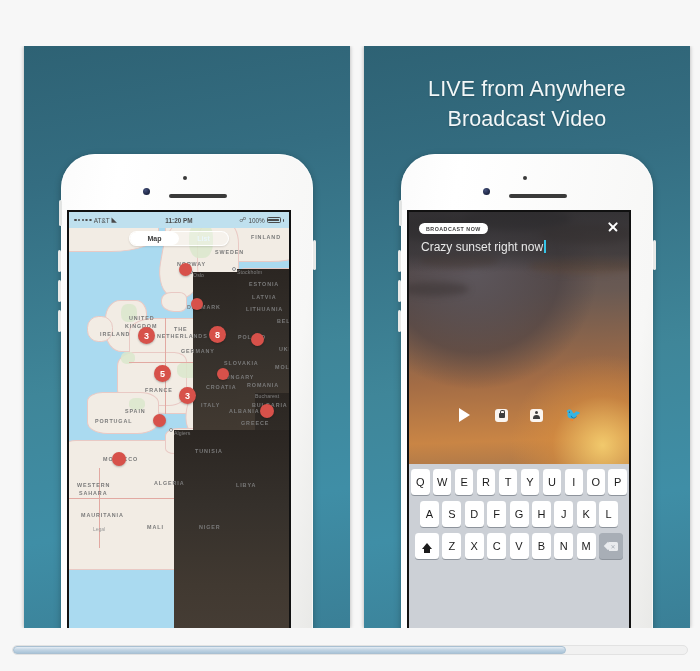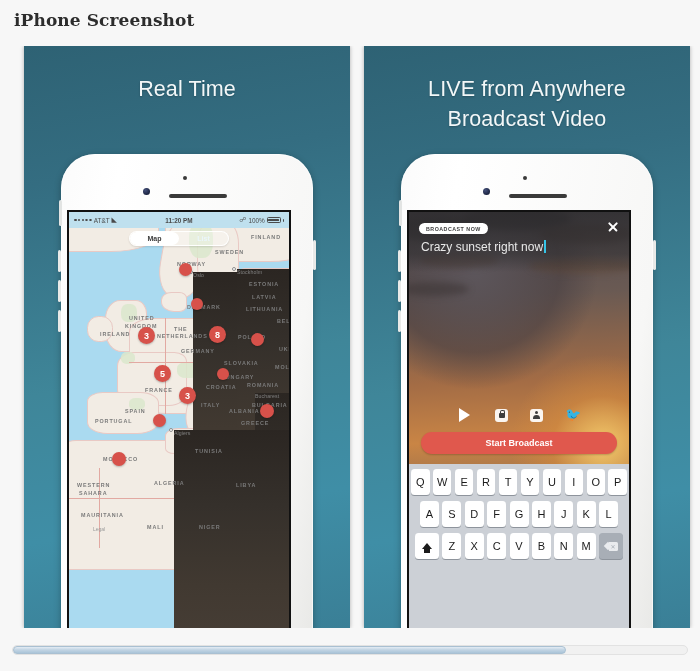--- a/index.html
+++ b/index.html
@@ -221,27 +221,25 @@
     border-radius:5px;
     background:linear-gradient(180deg,#e4ecf4 0%, #c3d5e4 45%, #aac4d8 100%);
     border:1px solid #a9c0d2;
   }
 </style>
 </head>
 <body>
 
 <div class="page">
 
-  <div class="title">iPhone Screenshot</div>
 
   <div class="gallery">
 
     <div class="shot one">
       <div class="headline">
-        <span>Real Time</span>
       </div>
 
       <div class="device">
         <span class="btn-vol a"></span>
         <span class="btn-vol b"></span>
         <span class="btn-vol c"></span>
         <span class="btn-pwr"></span>
         <span class="cam"></span>
         <span class="sensor"></span>
         <span class="speaker"></span>
@@ -439,21 +437,20 @@
               </span>
               <span class="vc chip">
                   <span class="lock-ico"></span>
                 </span>
               <span class="vc chip">
                   <span class="person-ico"></span>
                 </span>
               <span class="vc" style="color:#fff;font-size:13px;line-height:14px;text-align:center;">🐦</span>
             </div>
 
-            <div class="start-btn">Start Broadcast</div>
 
             <div class="keyboard">
               <div class="krow" id="krow1">
                   <span class="key">Q</span>
                   <span class="key">W</span>
                   <span class="key">E</span>
                   <span class="key">R</span>
                   <span class="key">T</span>
                   <span class="key">Y</span>
                   <span class="key">U</span>

